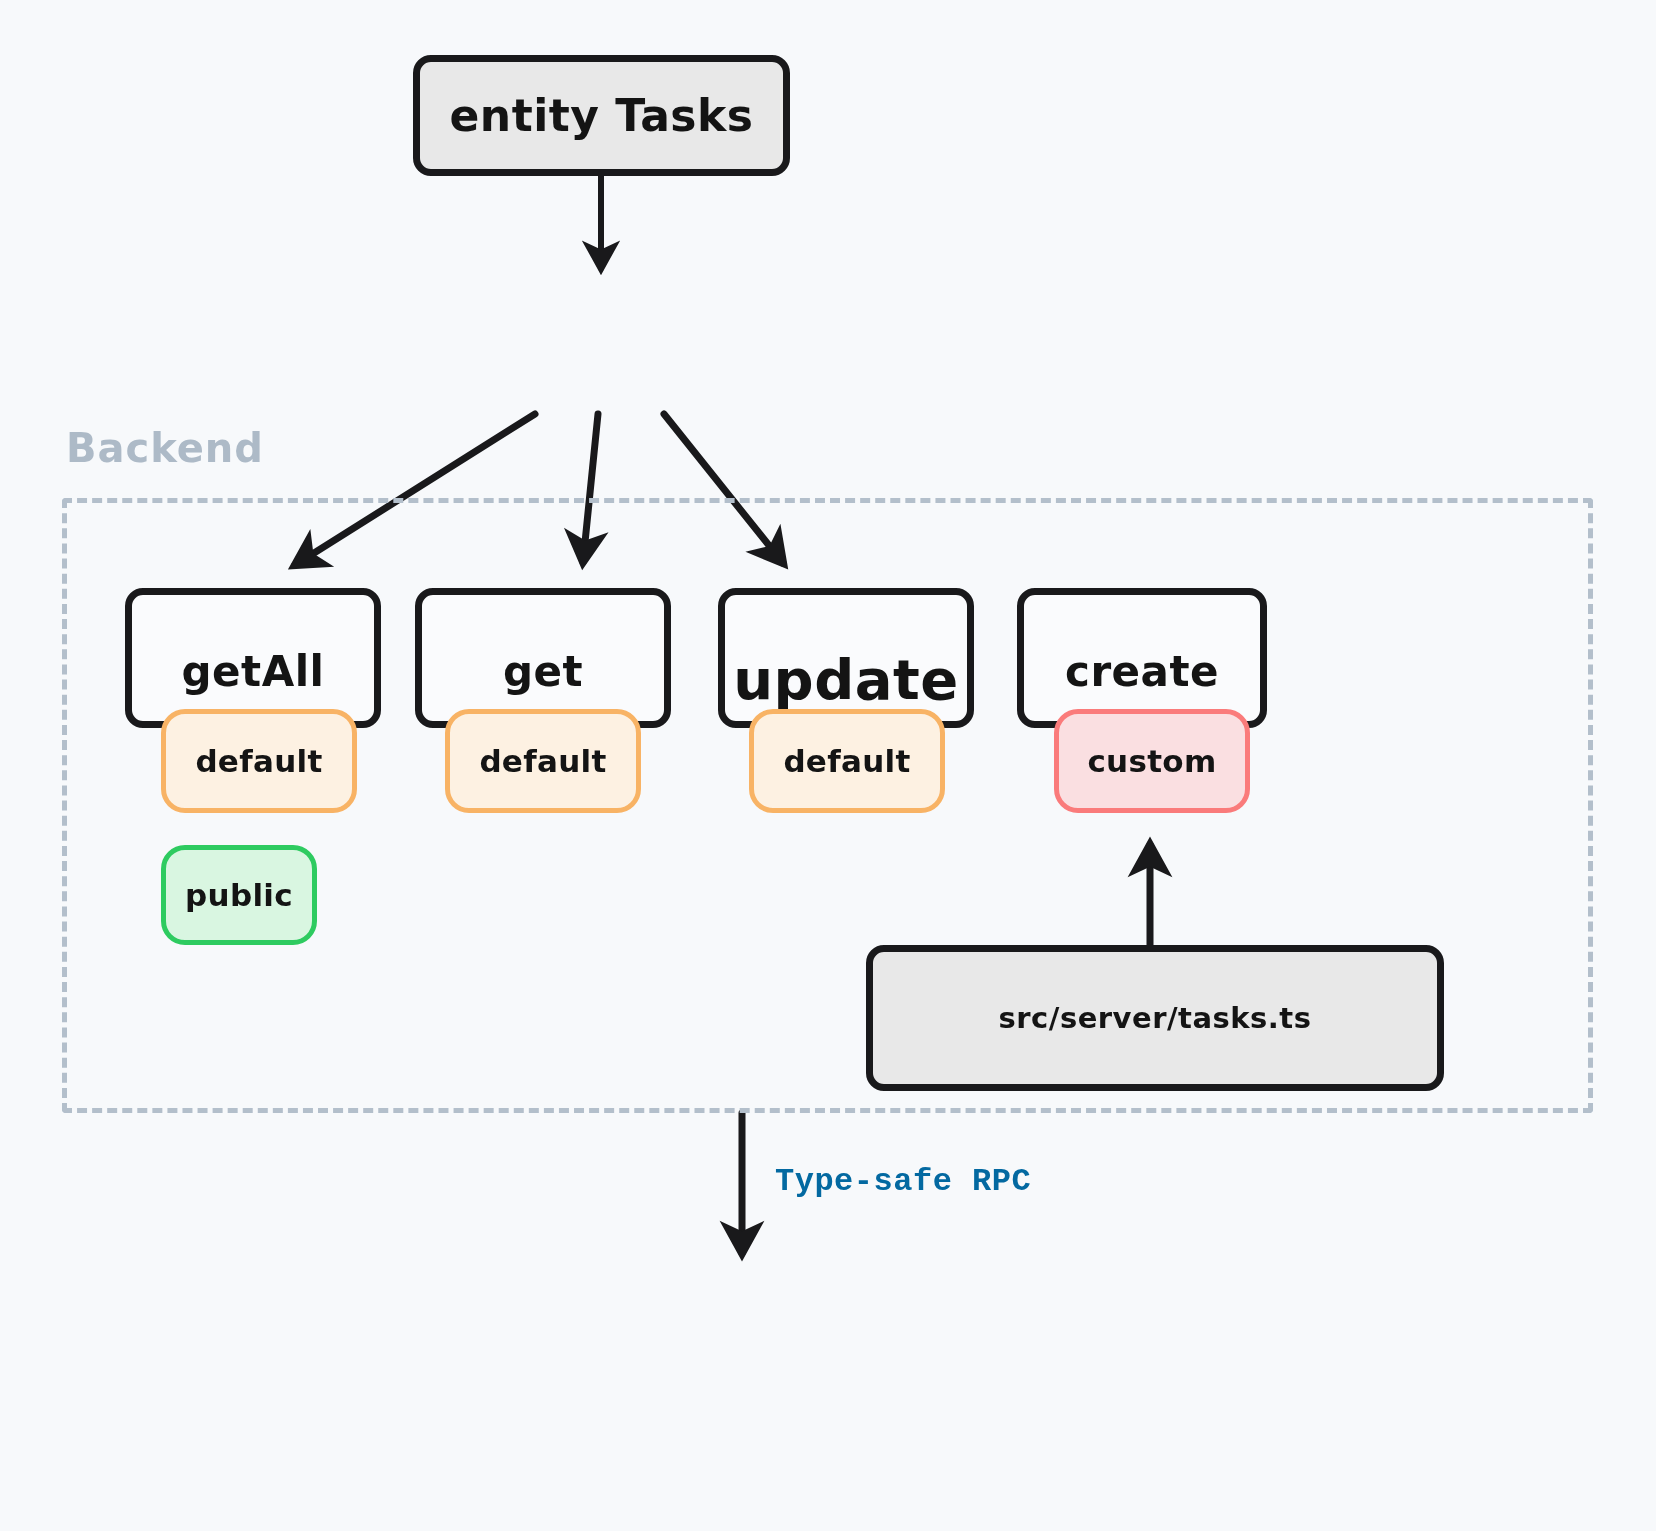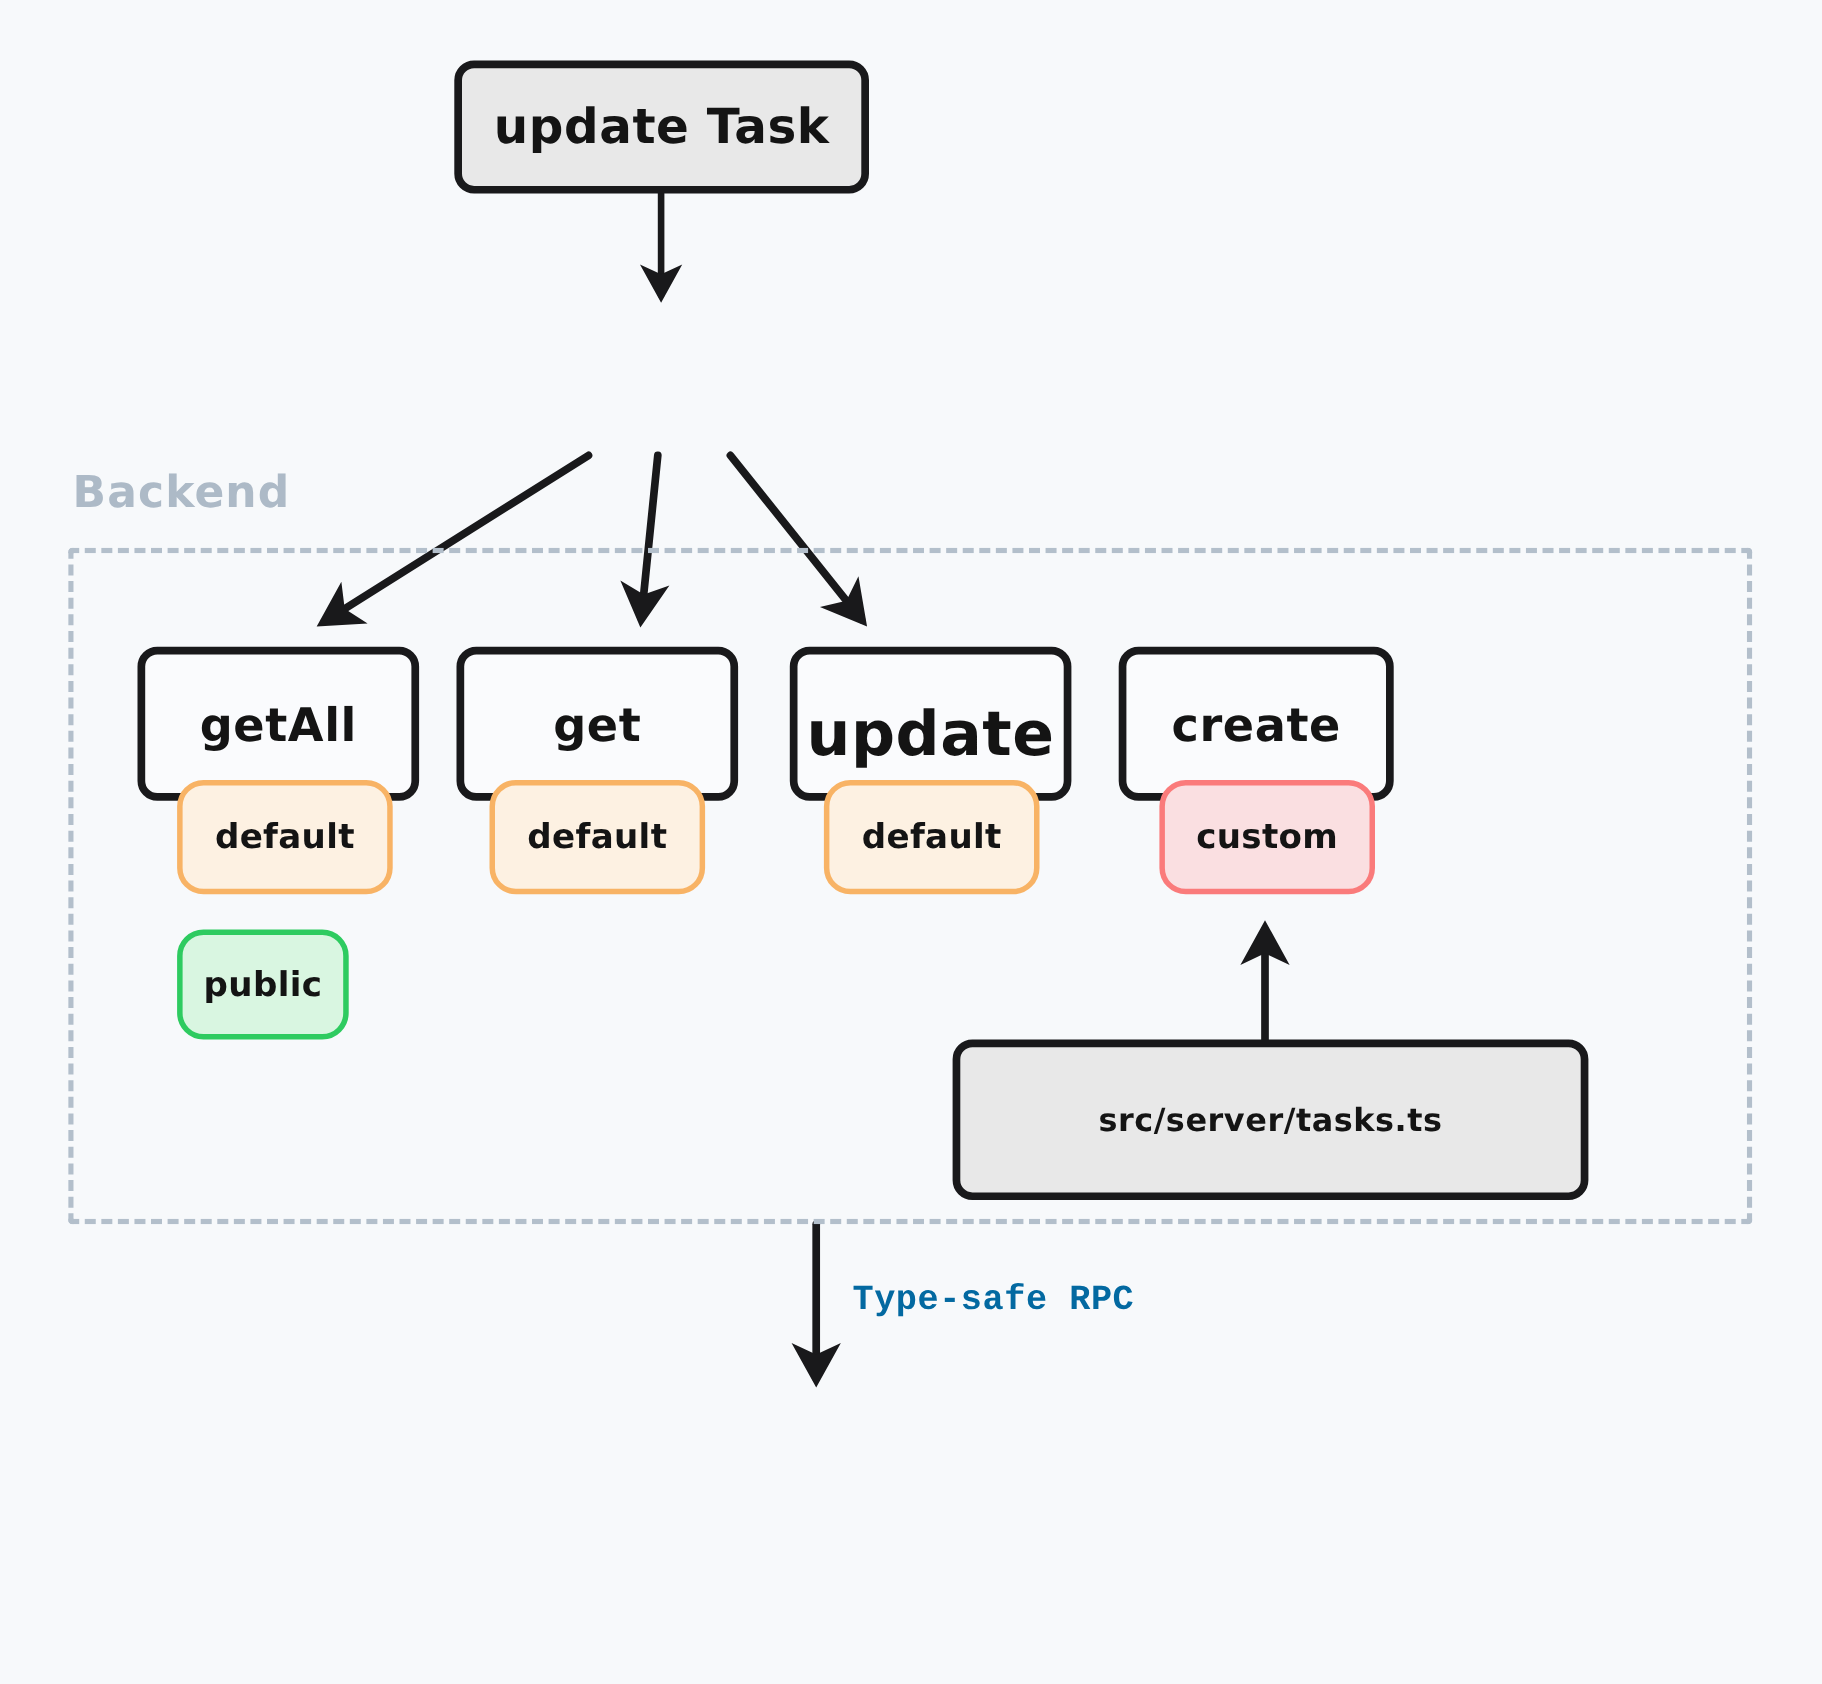--- a/index.html
+++ b/index.html
@@ -51,21 +51,21 @@
     border: 7px solid #4a63e7;
     border-radius: 18px;
   }
 
   
   .node-method {
     background: #fafbfd;
     border: 7px solid #19191b;
     border-radius: 18px;
     align-items: flex-start;
-    padding-top: 40px;
+    padding-top: 52px;
   }
 
   
   .badge {
     position: absolute;
     box-sizing: border-box;
     display: flex;
     align-items: center;
     justify-content: center;
     border-radius: 24px;
@@ -151,21 +151,21 @@
     </g>
 
     <g>
       <line x1="742" y1="1113" x2="742" y2="1253" stroke="#19191b" stroke-width="7" stroke-linecap="round" marker-end="url(#arrowhead)"></line>
     </g>
   </svg>
 
   <div class="group-box" style="left:62px; top:498px; width:1531px; height:615px;"></div>
   <div class="group-label" style="left:66px; top:425px;">Backend</div>
 
-  <div class="node node-gray" style="left:413px; top:55px; width:377px; height:121px; font-size:44px;">update Task</div>
+  <div class="node node-gray" style="left:413px; top:55px; width:377px; height:121px; font-size:44px;">entity Tasks</div>
 
 
   <div class="node node-method" style="left:125px; top:588px; width:256px; height:140px; font-size:42px;">getAll</div>
   <div class="badge badge-default" style="left:161px; top:709px; width:196px; height:104px;">default</div>
   <div class="badge badge-public" style="left:161px; top:845px; width:156px; height:100px;">public</div>
 
   <div class="node node-method" style="left:415px; top:588px; width:256px; height:140px; font-size:42px;">get</div>
   <div class="badge badge-default" style="left:445px; top:709px; width:196px; height:104px;">default</div>
 
   <div class="node node-method" style="left:718px; top:588px; width:256px; height:140px; font-size:56px;">update</div>

